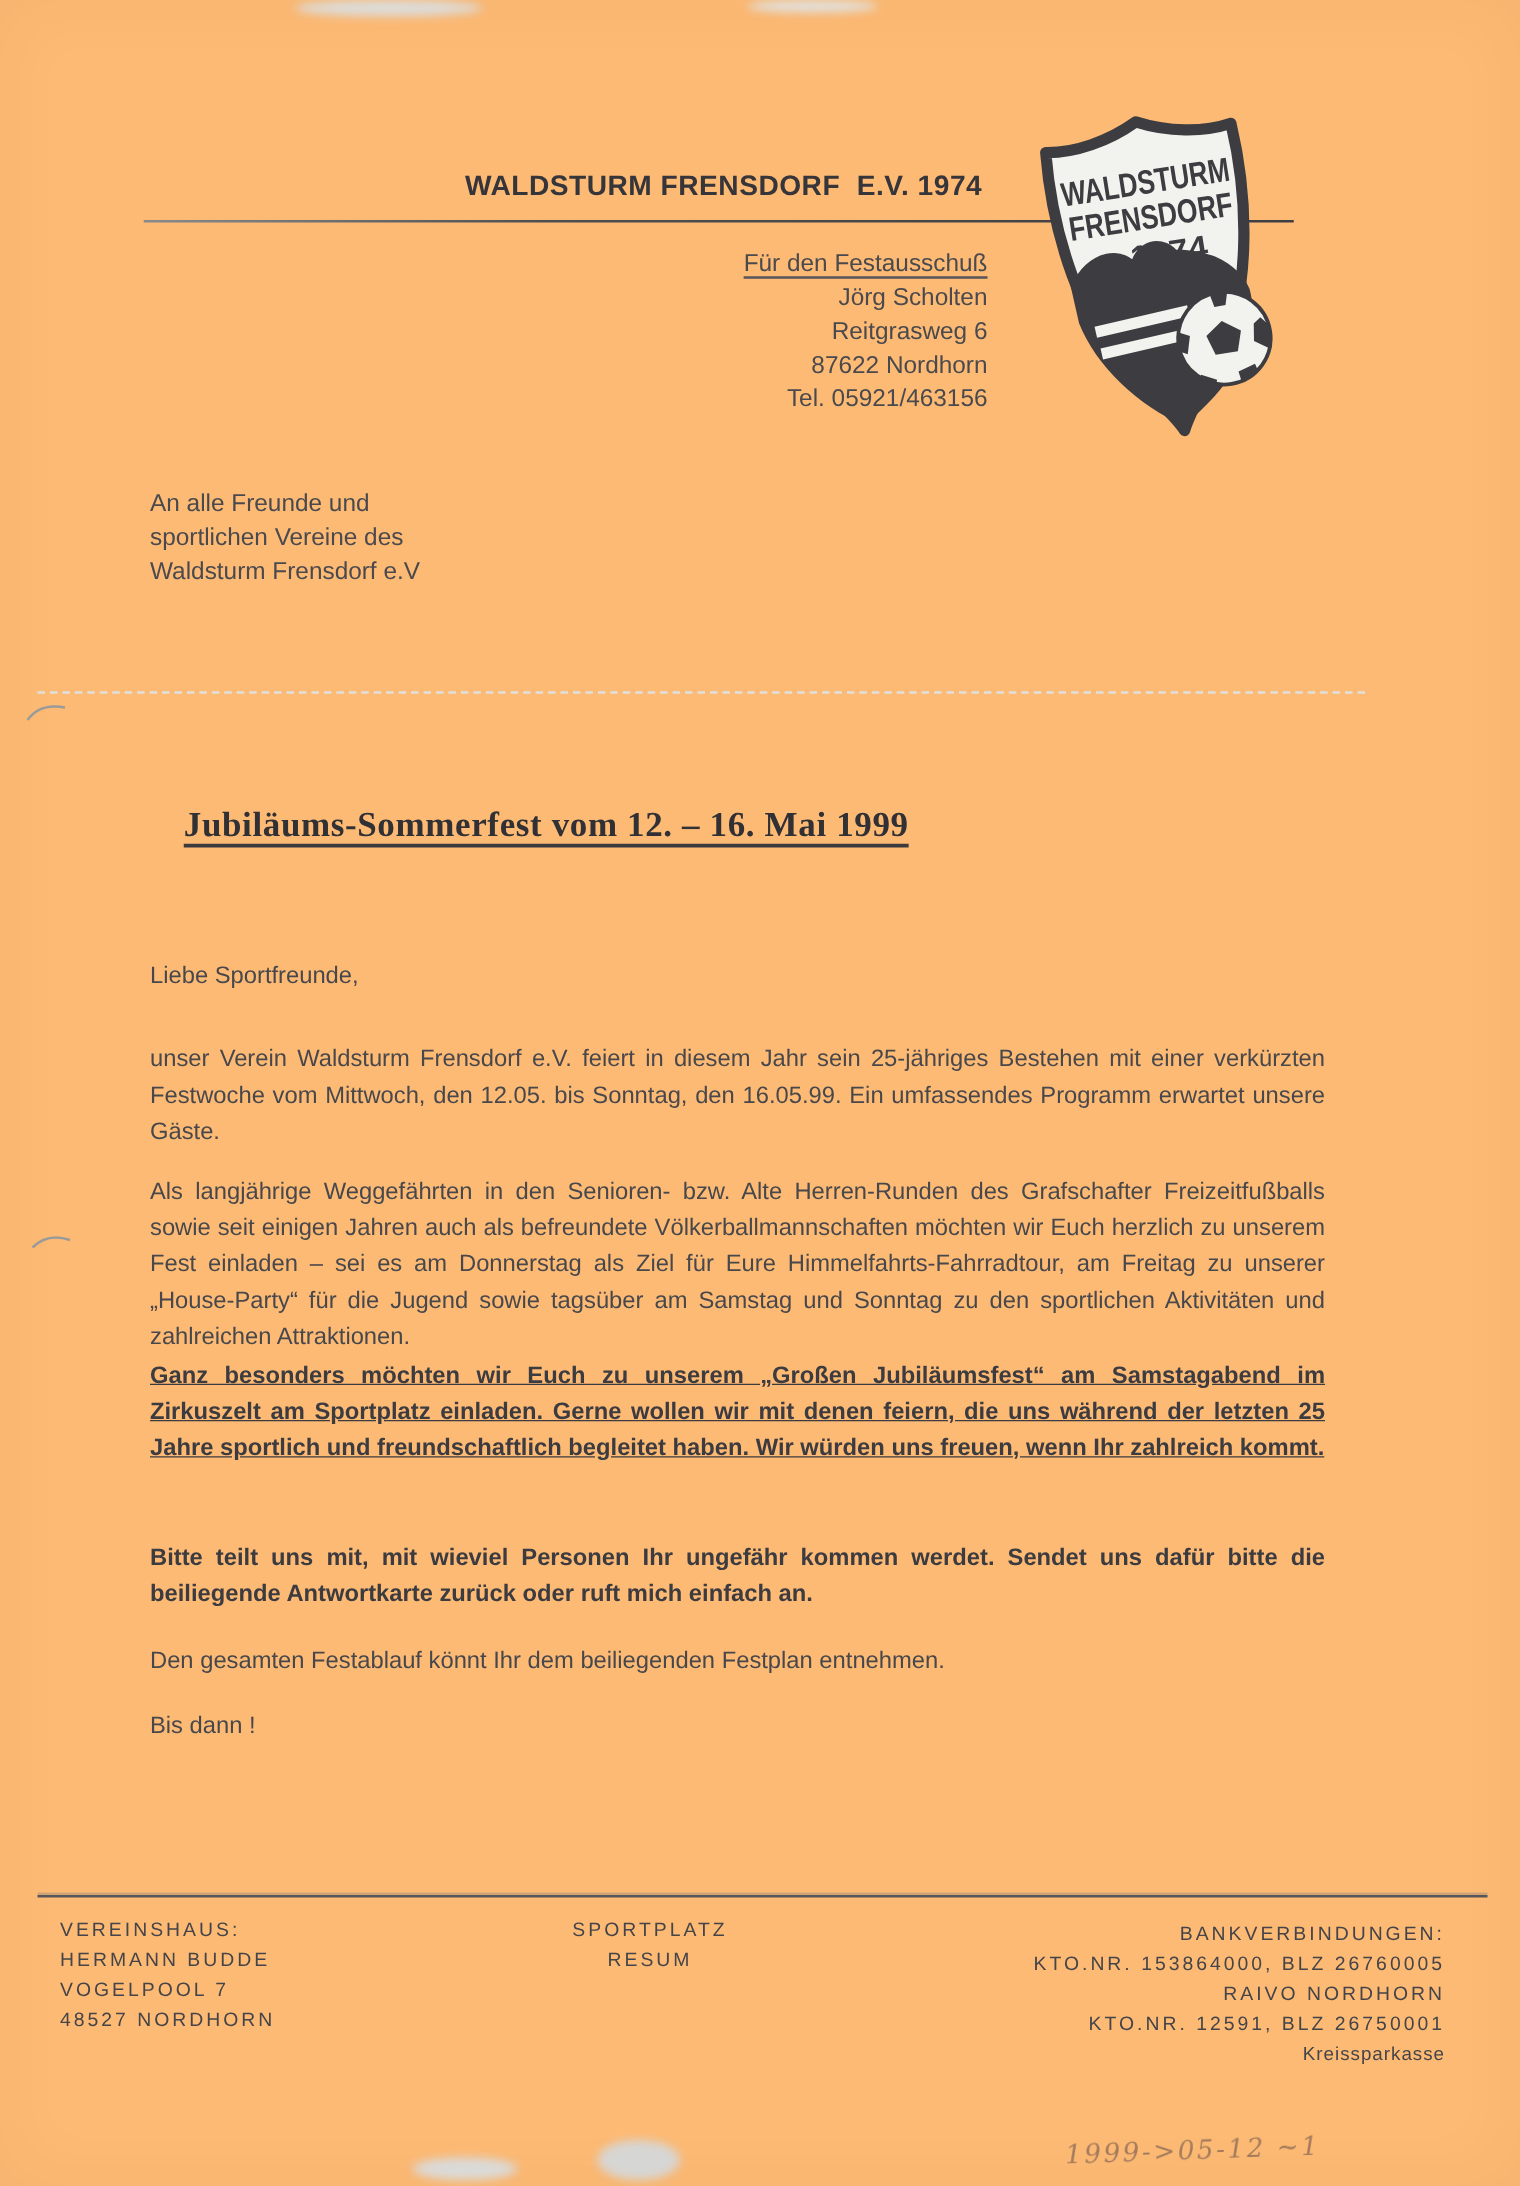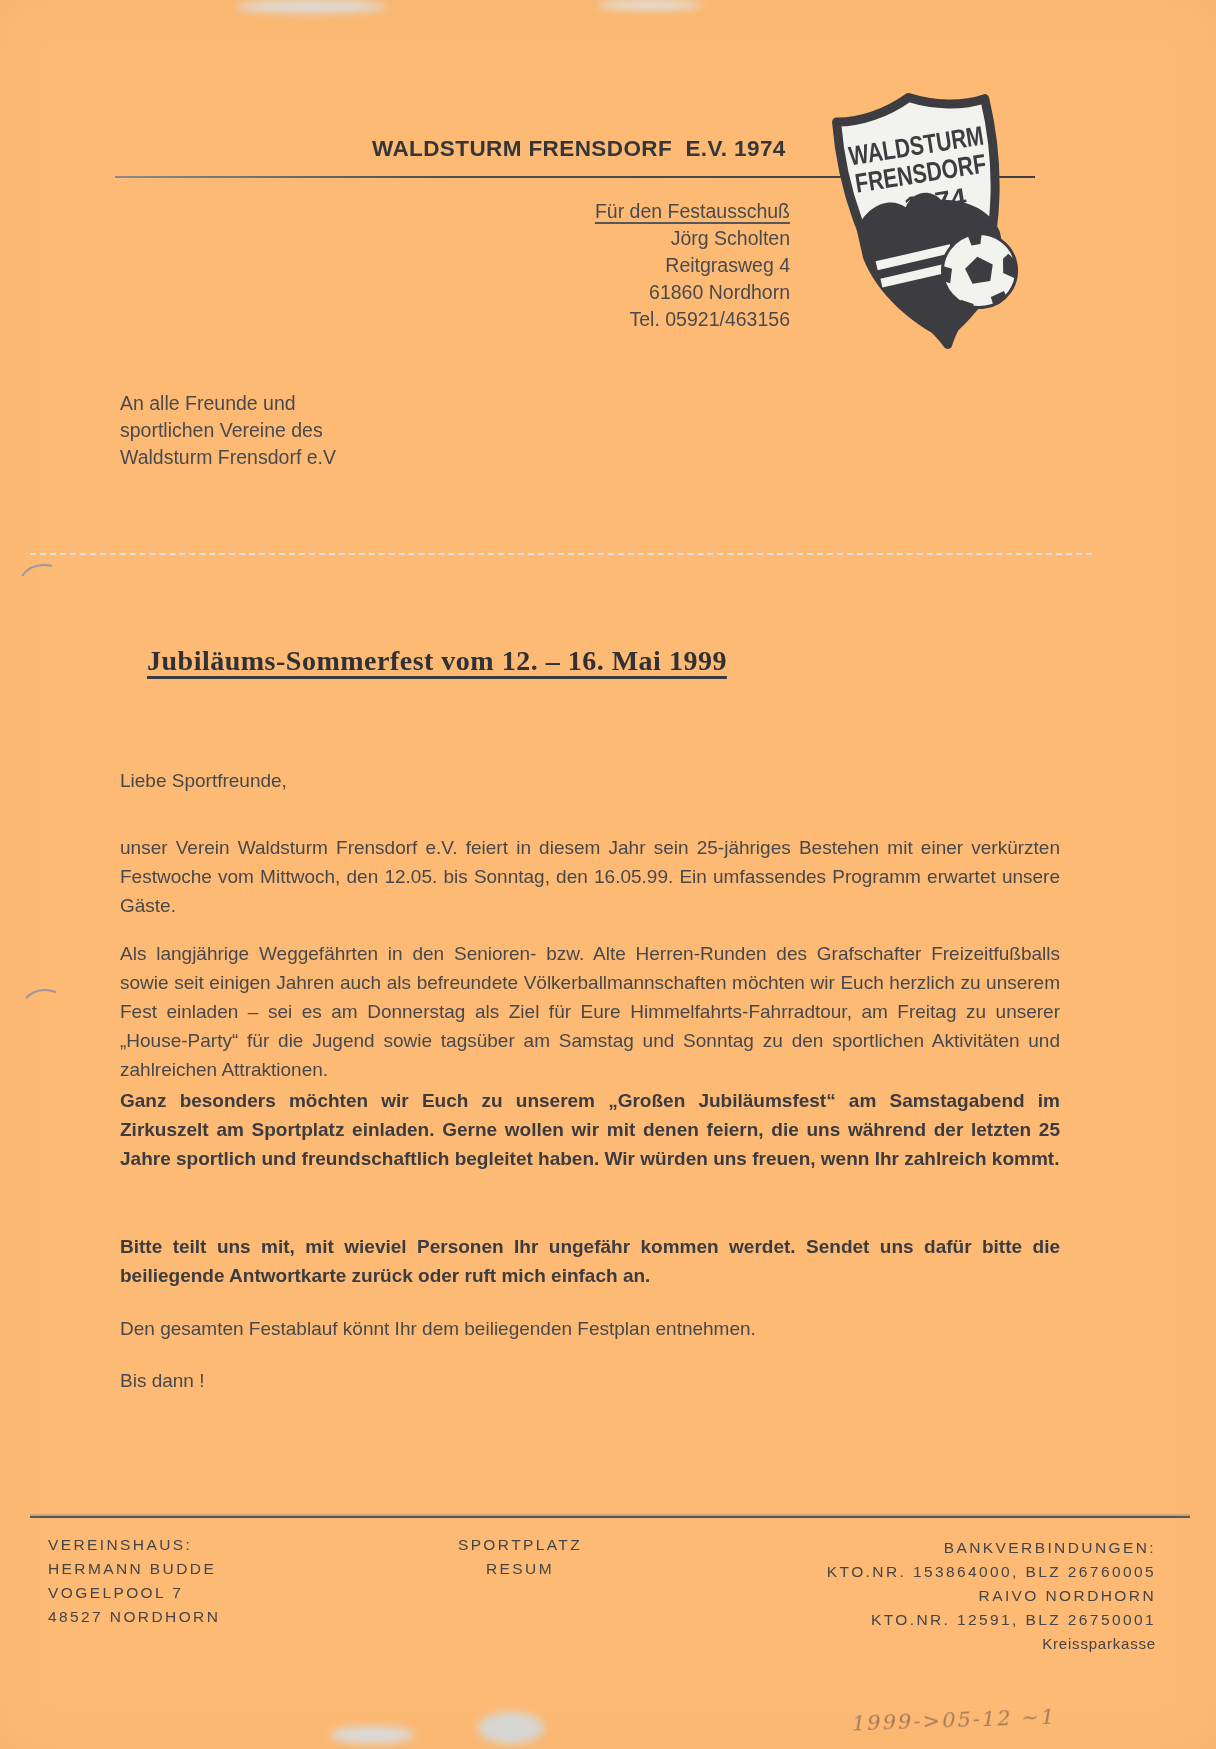--- a/index.html
+++ b/index.html
@@ -59,21 +59,21 @@
     text-underline-offset:6px;text-decoration-color:#3a3a3f;margin-left:27px;
   }
   
   .para{
     position:absolute;left:120px;width:940px;
     font-size:19px;line-height:29px;text-align:justify;color:#48484c;
   }
   .salutation{top:766px;text-align:left;}
   .p1{top:833px;}
   .p2{top:939px;}
-  .p3{top:1086px;font-weight:bold;color:#3b3b40;}
+  .p3{top:1086px;font-weight:bold;color:#3b3b40;text-decoration:underline;}
   .p4{top:1232px;font-weight:bold;color:#3b3b40;}
   .p5{top:1314px;text-align:left;}
   .closing{top:1366px;text-align:left;}
   
   .footer-rule{
     position:absolute;left:30px;top:1516px;width:1160px;height:2px;
     background:#55555a;
     box-shadow:0 -2px 0 rgba(120,120,120,0.35);
   }
   .footer-col{
@@ -126,22 +126,22 @@
         <polygon points="158,226 172,222 176,238 160,240"></polygon>
         <polygon points="128,224 140,230 136,242 122,238"></polygon>
         <polygon points="112,186 124,192 120,206 108,200"></polygon>
       </g>
     </g>
   </svg>
 
   <div class="sender">
     <div class="u">Für den Festausschuß</div>
     <div>Jörg Scholten</div>
-    <div>Reitgrasweg 4</div>
-    <div>61860 Nordhorn</div>
+    <div>Reitgrasweg 6</div>
+    <div>87622 Nordhorn</div>
     <div>Tel. 05921/463156</div>
   </div>
 
   <div class="recipient">
     <div>An alle Freunde und</div>
     <div>sportlichen Vereine des</div>
     <div>Waldsturm Frensdorf e.V</div>
   </div>
 
   <div class="fold-line"></div>

